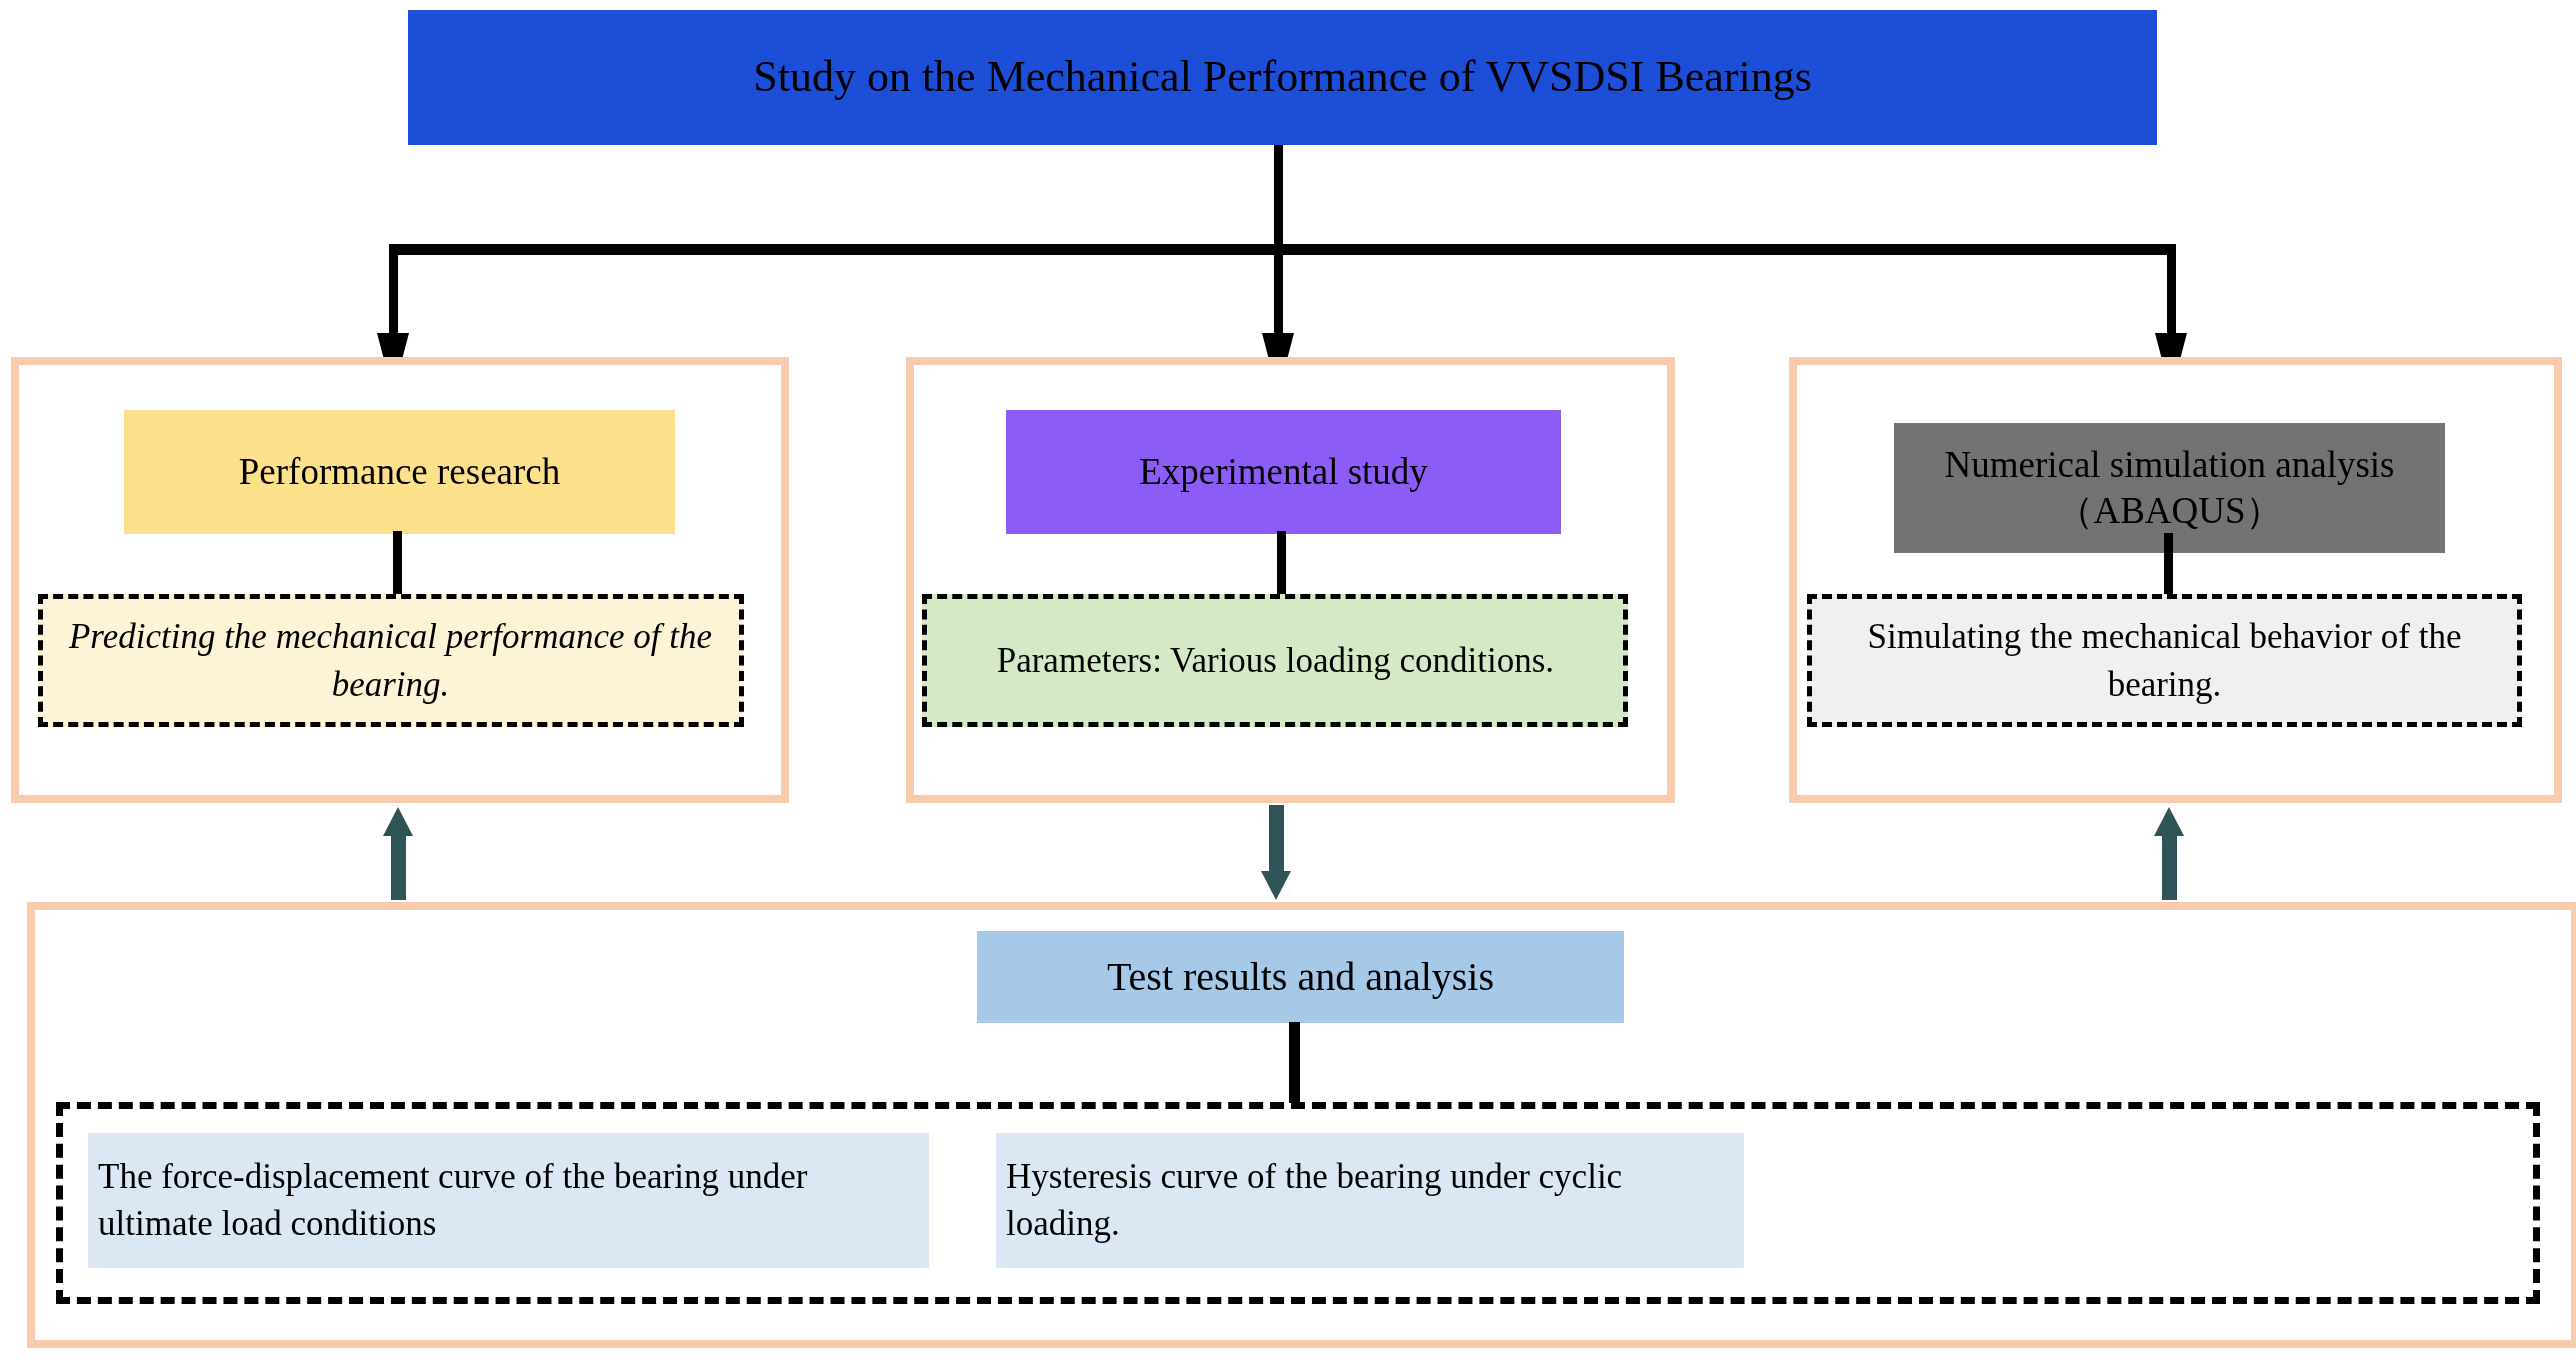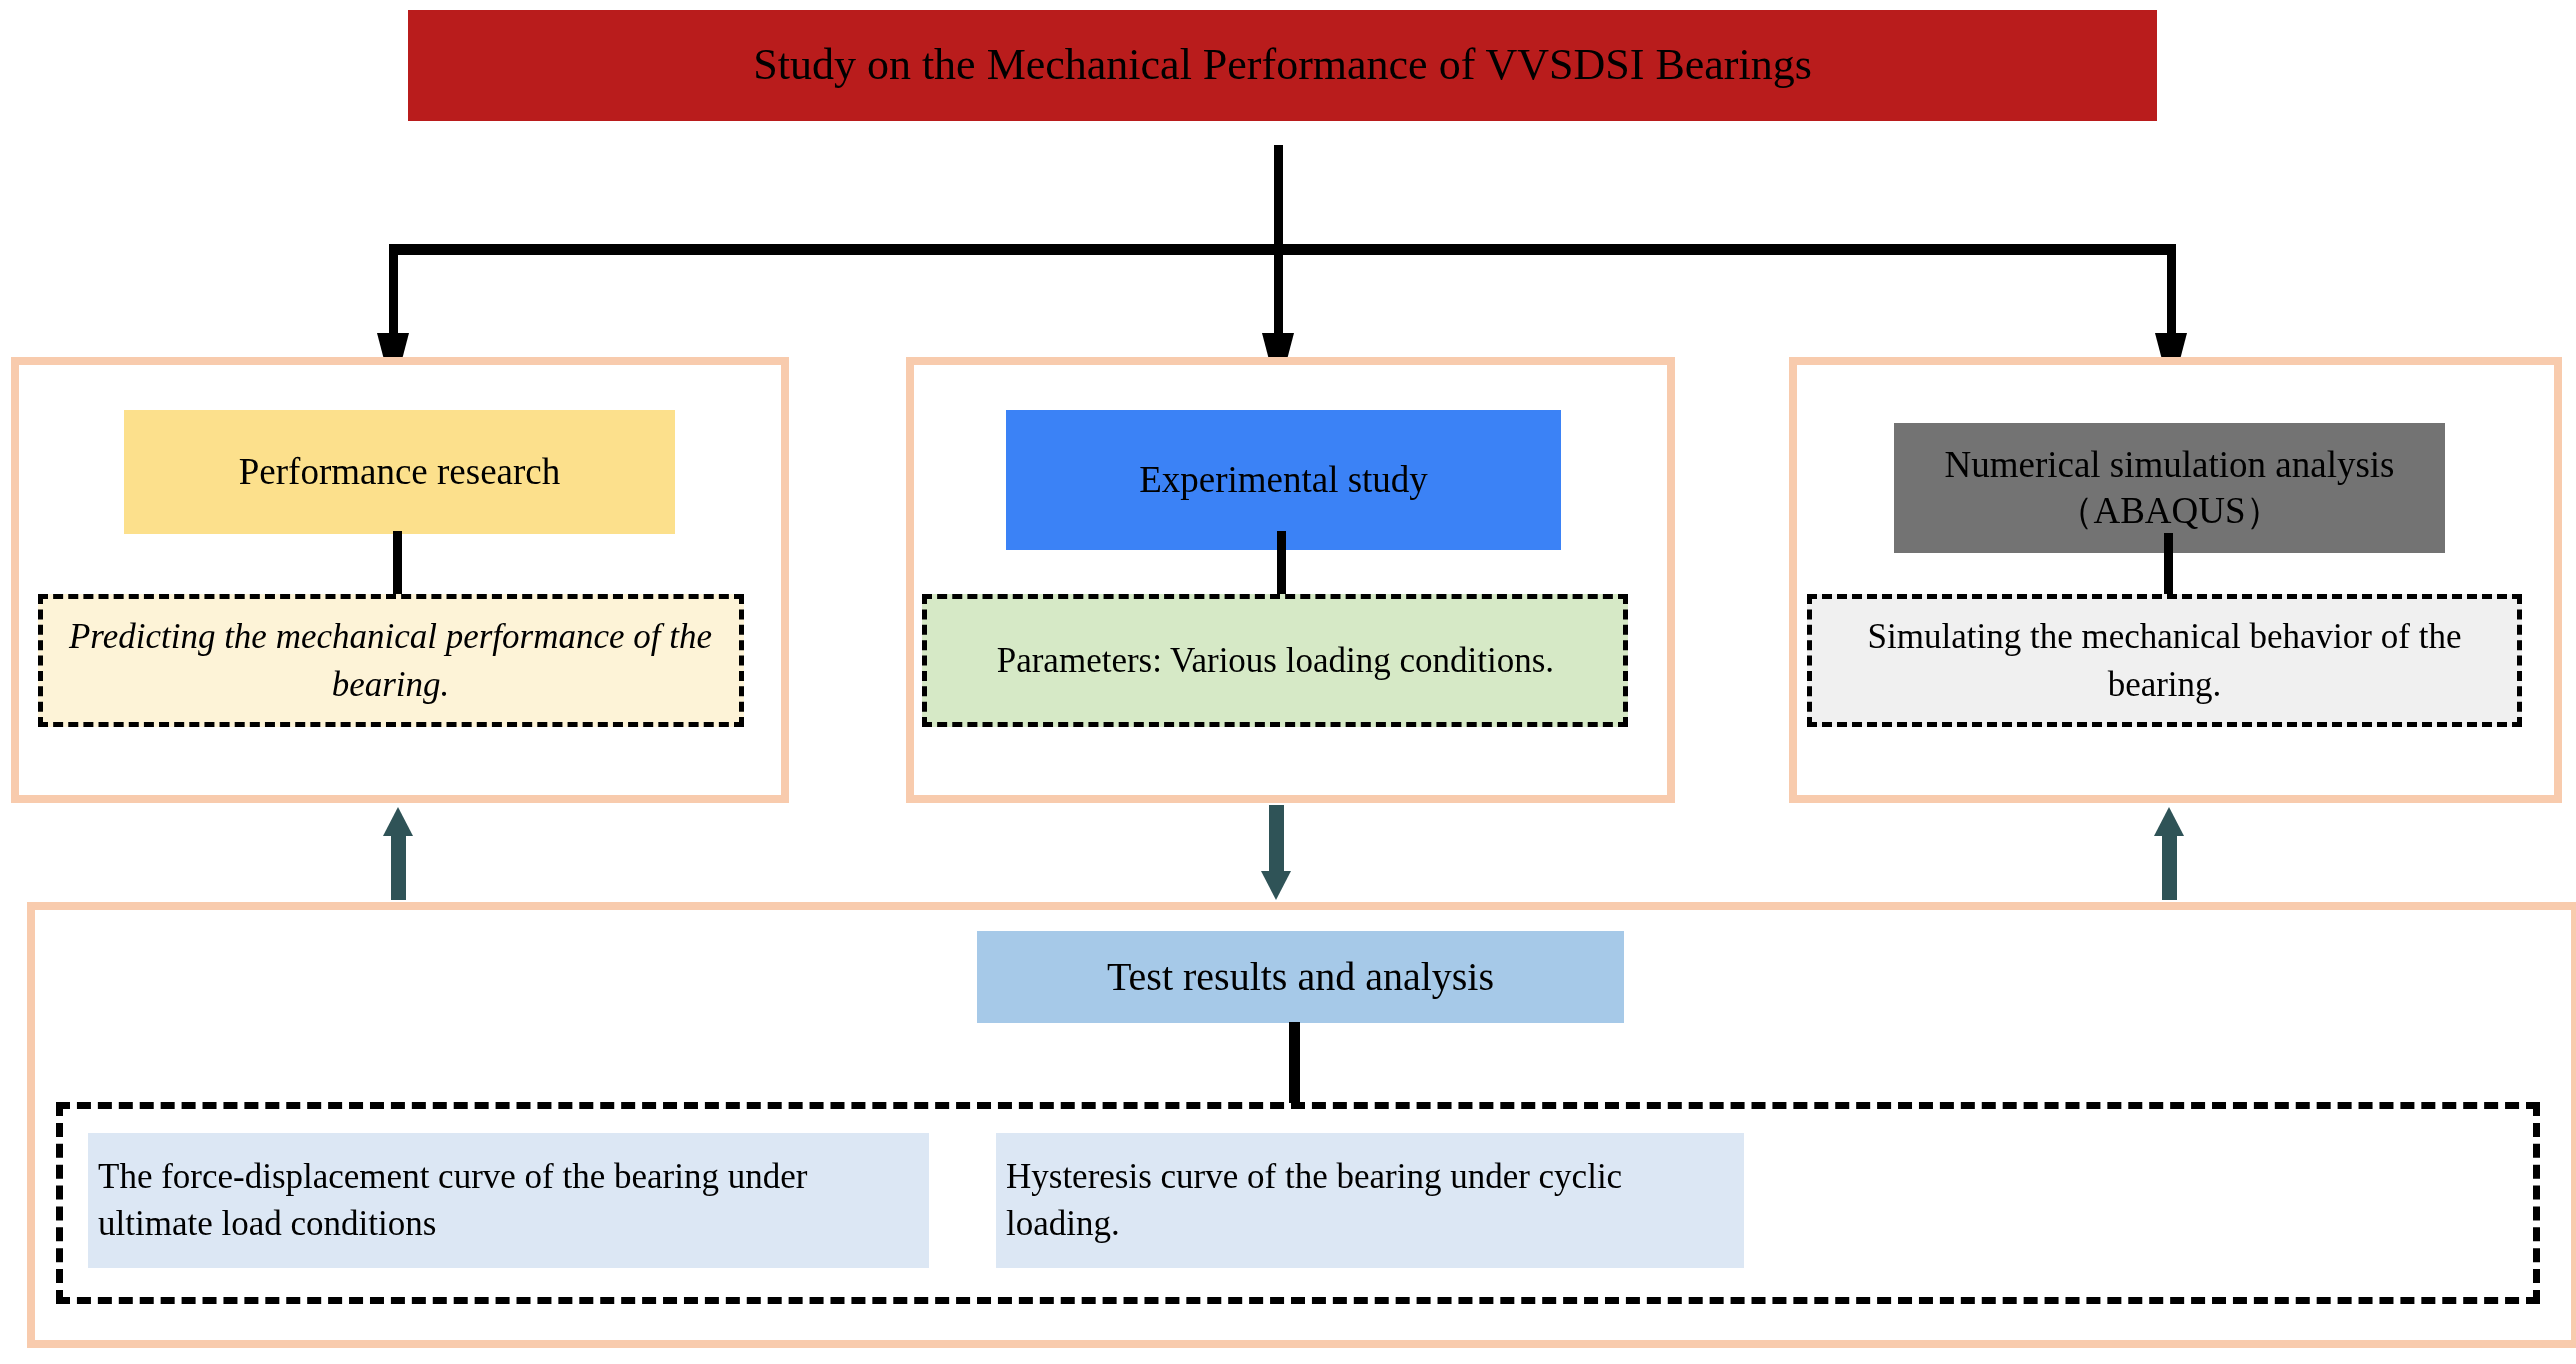--- a/index.html
+++ b/index.html
@@ -16,22 +16,22 @@
     height: 1365px;
     background: #ffffff;
     overflow: hidden;
   }
 
   
   .abs { position: absolute; box-sizing: border-box; }
 
   
   .title-box {
-    left: 408px; top: 10px; width: 1749px; height: 111px;
-    background: #b91c1c;
+    left: 408px; top: 10px; width: 1749px; height: 135px;
+    background: #1d4ed8;
     display: flex; align-items: center; justify-content: center;
     text-align: center;
     font-size: 44px;
     color: #000000;
     line-height: 1.15;
   }
 
   
   .blk { background: #000000; }
 
@@ -69,22 +69,22 @@
     text-align: center;
     font-size: 37px;
     color: #000000;
     line-height: 1.25;
   }
   .chip-theory {
     left: 105px; top: 45px; width: 551px; height: 124px;
     background: #FCE08C;
   }
   .chip-exp {
-    left: 92px; top: 45px; width: 555px; height: 140px;
-    background: #3b82f6;
+    left: 92px; top: 45px; width: 555px; height: 124px;
+    background: #8b5cf6;
   }
   .chip-num {
     left: 97px; top: 58px; width: 551px; height: 130px;
     background: #737373;
   }
 
   
   .stem {
     position: absolute;
     width: 9.2px; height: 67px;

